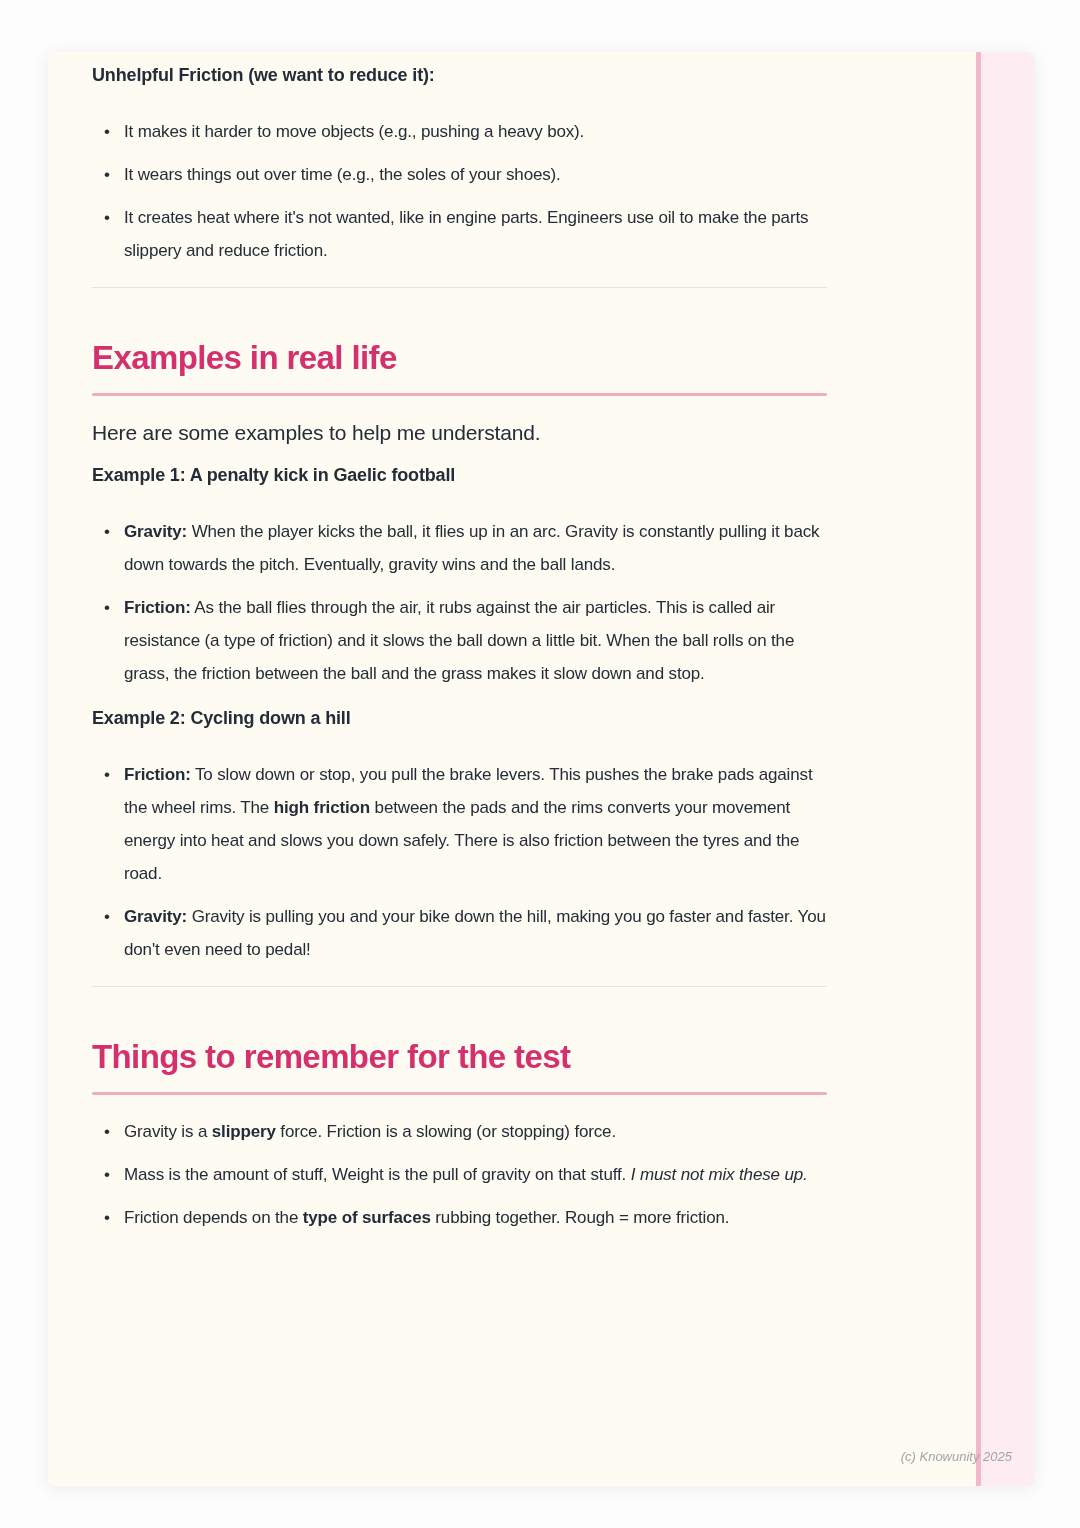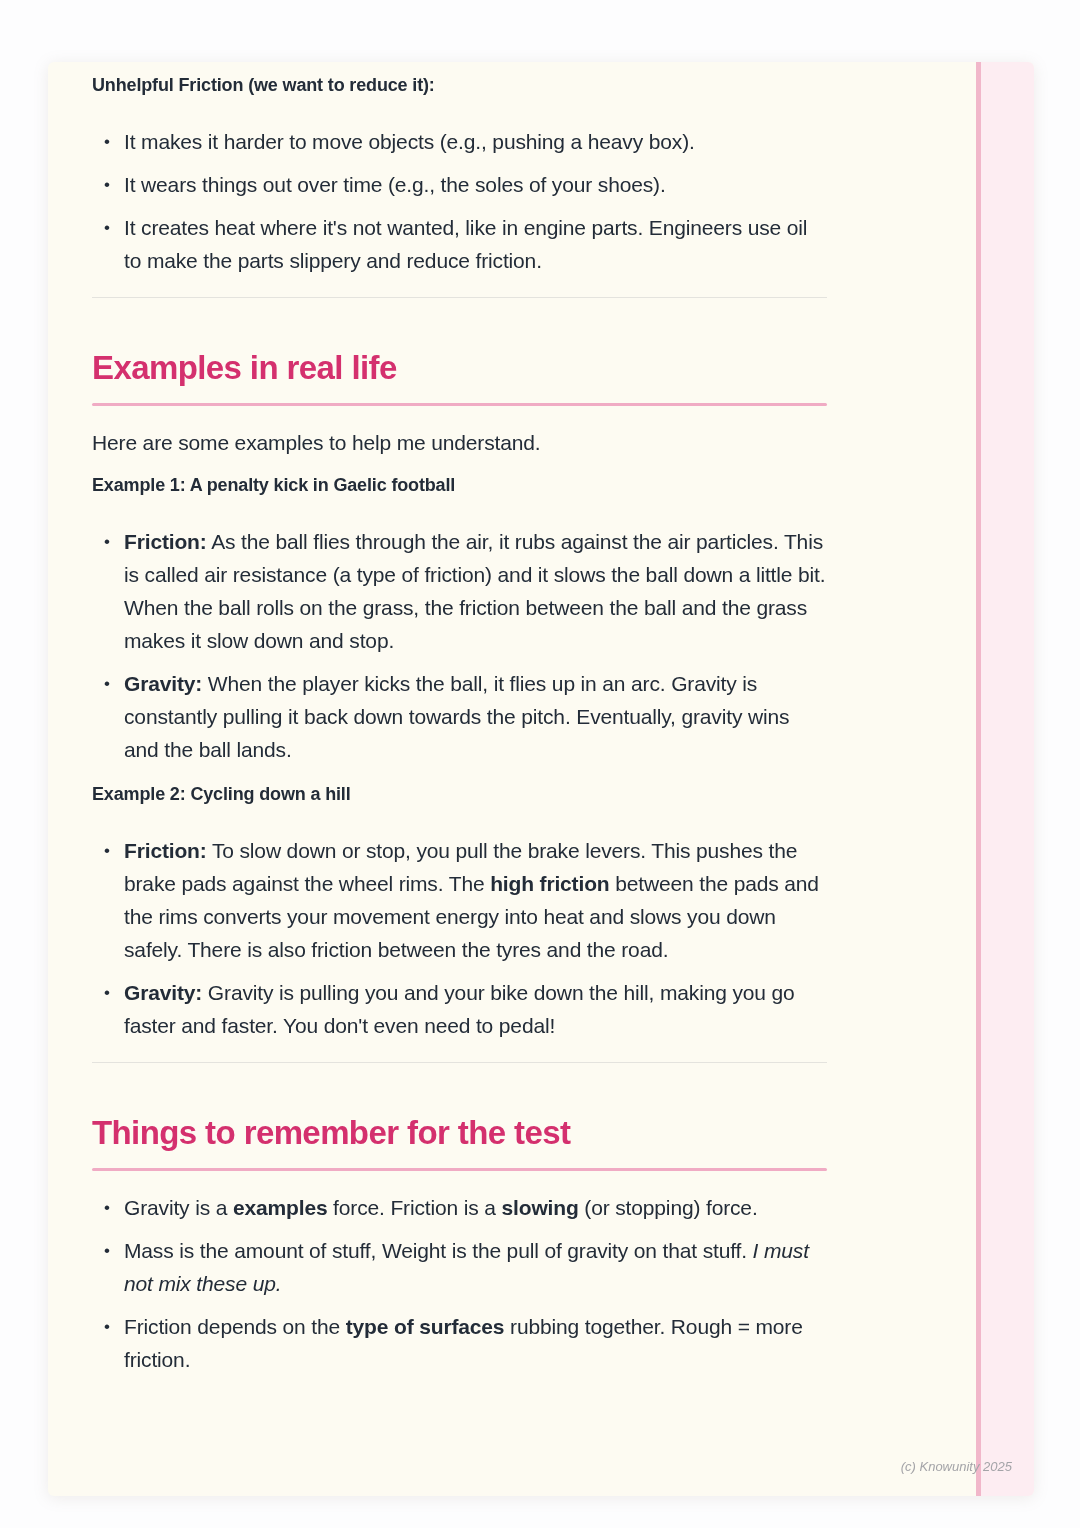--- a/index.html
+++ b/index.html
@@ -18,21 +18,21 @@
   body {
     width: 1080px; height: 1528px;
     background: var(--page-bg);
     font-family: "Liberation Sans", sans-serif;
     color: var(--text);
     position: relative;
     overflow: hidden;
   }
   .card {
     position: absolute;
-    left: 48px; top: 62px;
+    left: 48px; top: 52px;
     width: 986px; height: 1434px;
     background: var(--card-bg);
     border-radius: 6px;
     box-shadow: 0 2px 16px rgba(140,130,110,0.14);
     overflow: hidden;
   }
   .edge-stripe {
     position: absolute; left: 928px; top: 0;
     width: 5px; height: 100%;
     background: var(--edge-stripe);
@@ -60,21 +60,21 @@
   .mini-heading.after-p { margin-top: 12px; }
   .mini-heading.after-list { margin-top: 14px; }
   ul.bullet-list {
     list-style: none;
     margin: 26px 0 0 0;
     padding: 0 0 0 32px;
   }
   ul.bullet-list.tight { margin-top: 20px; }
   ul.bullet-list li {
     position: relative;
-    font-size: 21px;
+    font-size: 17px;
     line-height: 33px;
     letter-spacing: -0.15px;
     margin: 0 0 10px 0;
   }
   ul.bullet-list li::before {
     content: "\2022";
     position: absolute;
     left: -20px; top: 0;
     font-size: 17px;
     color: var(--text);
@@ -136,38 +136,38 @@
     <hr class="divider">
 
     <h2 class="section-title">Examples in real life</h2>
     <div class="title-underline"></div>
 
     <p class="intro">Here are some examples to help me understand.</p>
 
     <h4 class="mini-heading after-p">Example 1: A penalty kick in Gaelic football</h4>
 
     <ul class="bullet-list">
+      <li><span style="font-weight: bold;">Gravity:</span><span> When the player kicks the ball, it flies up in an arc. Gravity is constantly pulling it back down towards the pitch. Eventually, gravity wins and the ball lands.</span></li>
       <li><span style="font-weight: bold;">Friction:</span><span> As the ball flies through the air, it rubs against the air particles. This is called air resistance (a type of friction) and it slows the ball down a little bit. When the ball rolls on the grass, the friction between the ball and the grass makes it slow down and stop.</span></li>
-      <li><span style="font-weight: bold;">Gravity:</span><span> When the player kicks the ball, it flies up in an arc. Gravity is constantly pulling it back down towards the pitch. Eventually, gravity wins and the ball lands.</span></li>
     </ul>
 
     <h4 class="mini-heading after-list">Example 2: Cycling down a hill</h4>
 
     <ul class="bullet-list">
       <li><span style="font-weight: bold;">Friction:</span><span> To slow down or stop, you pull the brake levers. This pushes the brake pads against the wheel rims. The </span><span style="font-weight: bold;">high friction</span><span> between the pads and the rims converts your movement energy into heat and slows you down safely. There is also friction between the tyres and the road.</span></li>
       <li><span style="font-weight: bold;">Gravity:</span><span> Gravity is pulling you and your bike down the hill, making you go faster and faster. You don't even need to pedal!</span></li>
     </ul>
 
     <hr class="divider">
 
     <h2 class="section-title">Things to remember for the test</h2>
     <div class="title-underline"></div>
 
     <ul class="bullet-list tight">
-      <li><span>Gravity is a </span><span style="font-weight: bold;">examples</span><span> force. Friction is a </span><span style="font-weight: bold;">slowing</span><span> (or stopping) force.</span></li>
+      <li><span>Gravity is a </span><span style="font-weight: bold;">slippery</span><span> force. Friction is a </span><span style="font-weight: normal;">slowing</span><span> (or stopping) force.</span></li>
       <li><span>Mass is the amount of stuff, Weight is the pull of gravity on that stuff. </span><span style="font-style: italic;">I must not mix these up.</span></li>
       <li><span>Friction depends on the </span><span style="font-weight: bold;">type of surfaces</span><span> rubbing together. Rough = more friction.</span></li>
     </ul>
 
   </div>
 
   <div class="watermark">(c) Knowunity 2025</div>
 
 </div>
 

